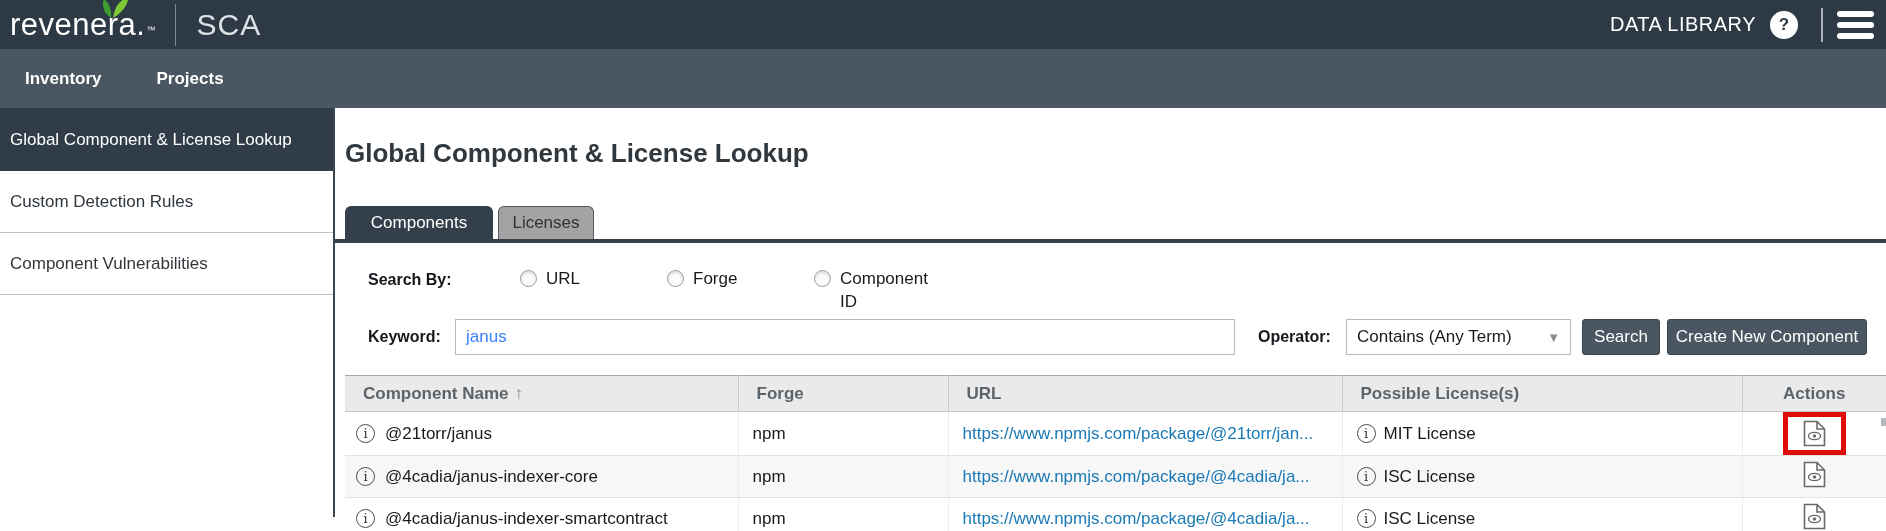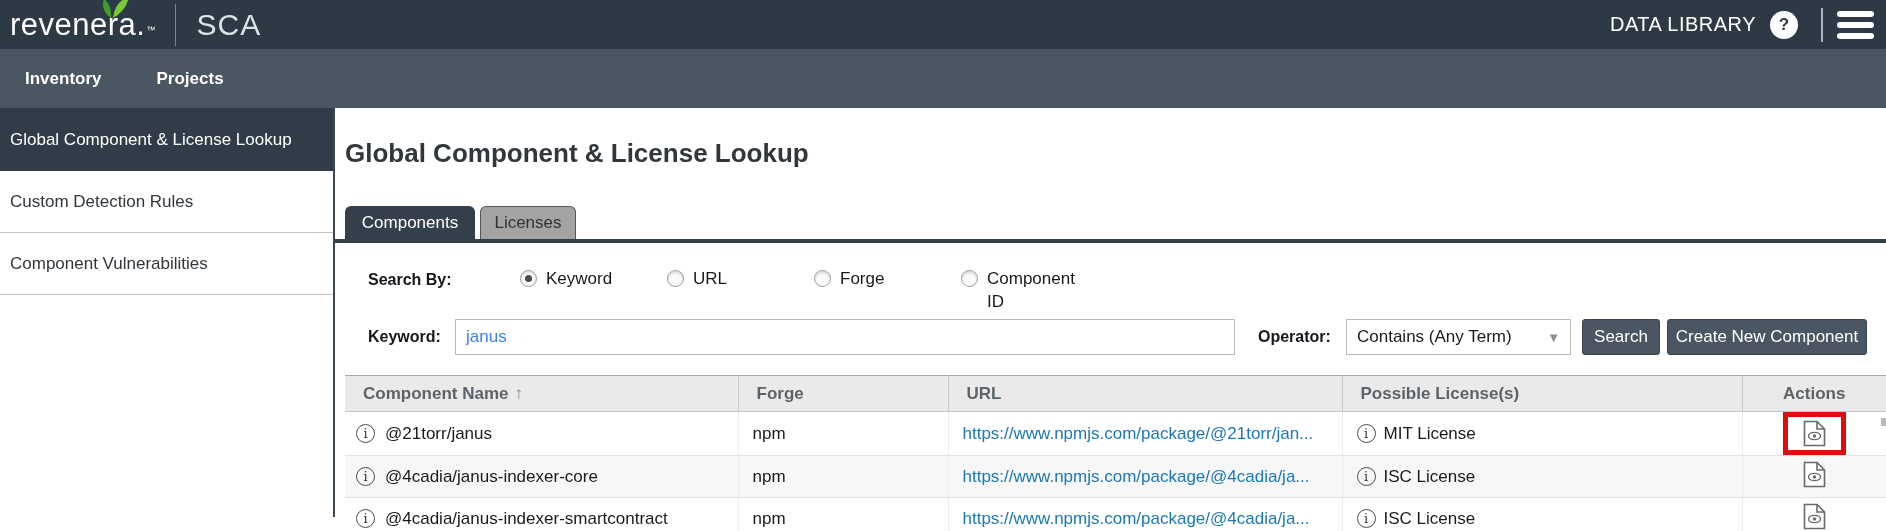--- a/index.html
+++ b/index.html
@@ -36,21 +36,21 @@
   .side-item.active { height:63px; background:#303d48; color:#fff; border-bottom:none; }
 
   .main { flex:1; border-left:2px solid #3a4652; padding-left:10px; position:relative; }
 
   .page-title { font-size:26px; font-weight:bold; color:#30373d; margin-top:30px; }
 
   
   .tabs { display:flex; align-items:flex-end; margin-top:17px; gap:5px; }
   .tab { height:33px; display:flex; align-items:center; justify-content:center;
          font-size:17px; border-top-left-radius:6px; border-top-right-radius:6px; }
-  .tab.active { width:130px; background:#333f4a; color:#fff; }
+  .tab.active { width:148px; background:#333f4a; color:#fff; }
   .tab.inactive { width:96px; background:#a3a3a3; color:#2e3338; border:1px solid #51575d; border-bottom:none;margin-top:20px; }
   .tab-underline { height:4px; background:#333f4a; margin-left:-10px; }
 
   
   .form { padding-left:23px; }
   .form-row1 { display:flex; margin-top:25px; min-height:48px; }
   .form-label { font-weight:bold; font-size:16px; color:#14181c; }
   .searchby-label { width:152px; flex:none; padding-top:3px; }
   .radio-option { width:147px; flex:none; display:flex; gap:9px; }
   .radio { width:17px; height:17px; flex:none; margin-top:2px; border-radius:50%;
@@ -148,24 +148,20 @@
       <div class="tabs">
         <div class="tab active">Components</div>
         <div class="tab inactive">Licenses</div>
       </div>
       <div class="tab-underline"></div>
 
       <div class="form">
         <div class="form-row1">
           <div class="form-label searchby-label">Search By:</div>
           <div class="radio-option">
-            <span class="radio checked"></span>
-            <span class="radio-label">Keyword</span>
-          </div>
-          <div class="radio-option">
             <span class="radio"></span>
             <span class="radio-label">URL</span>
           </div>
           <div class="radio-option">
             <span class="radio"></span>
             <span class="radio-label">Forge</span>
           </div>
           <div class="radio-option">
             <span class="radio"></span>
             <span class="radio-label">Component ID</span>

